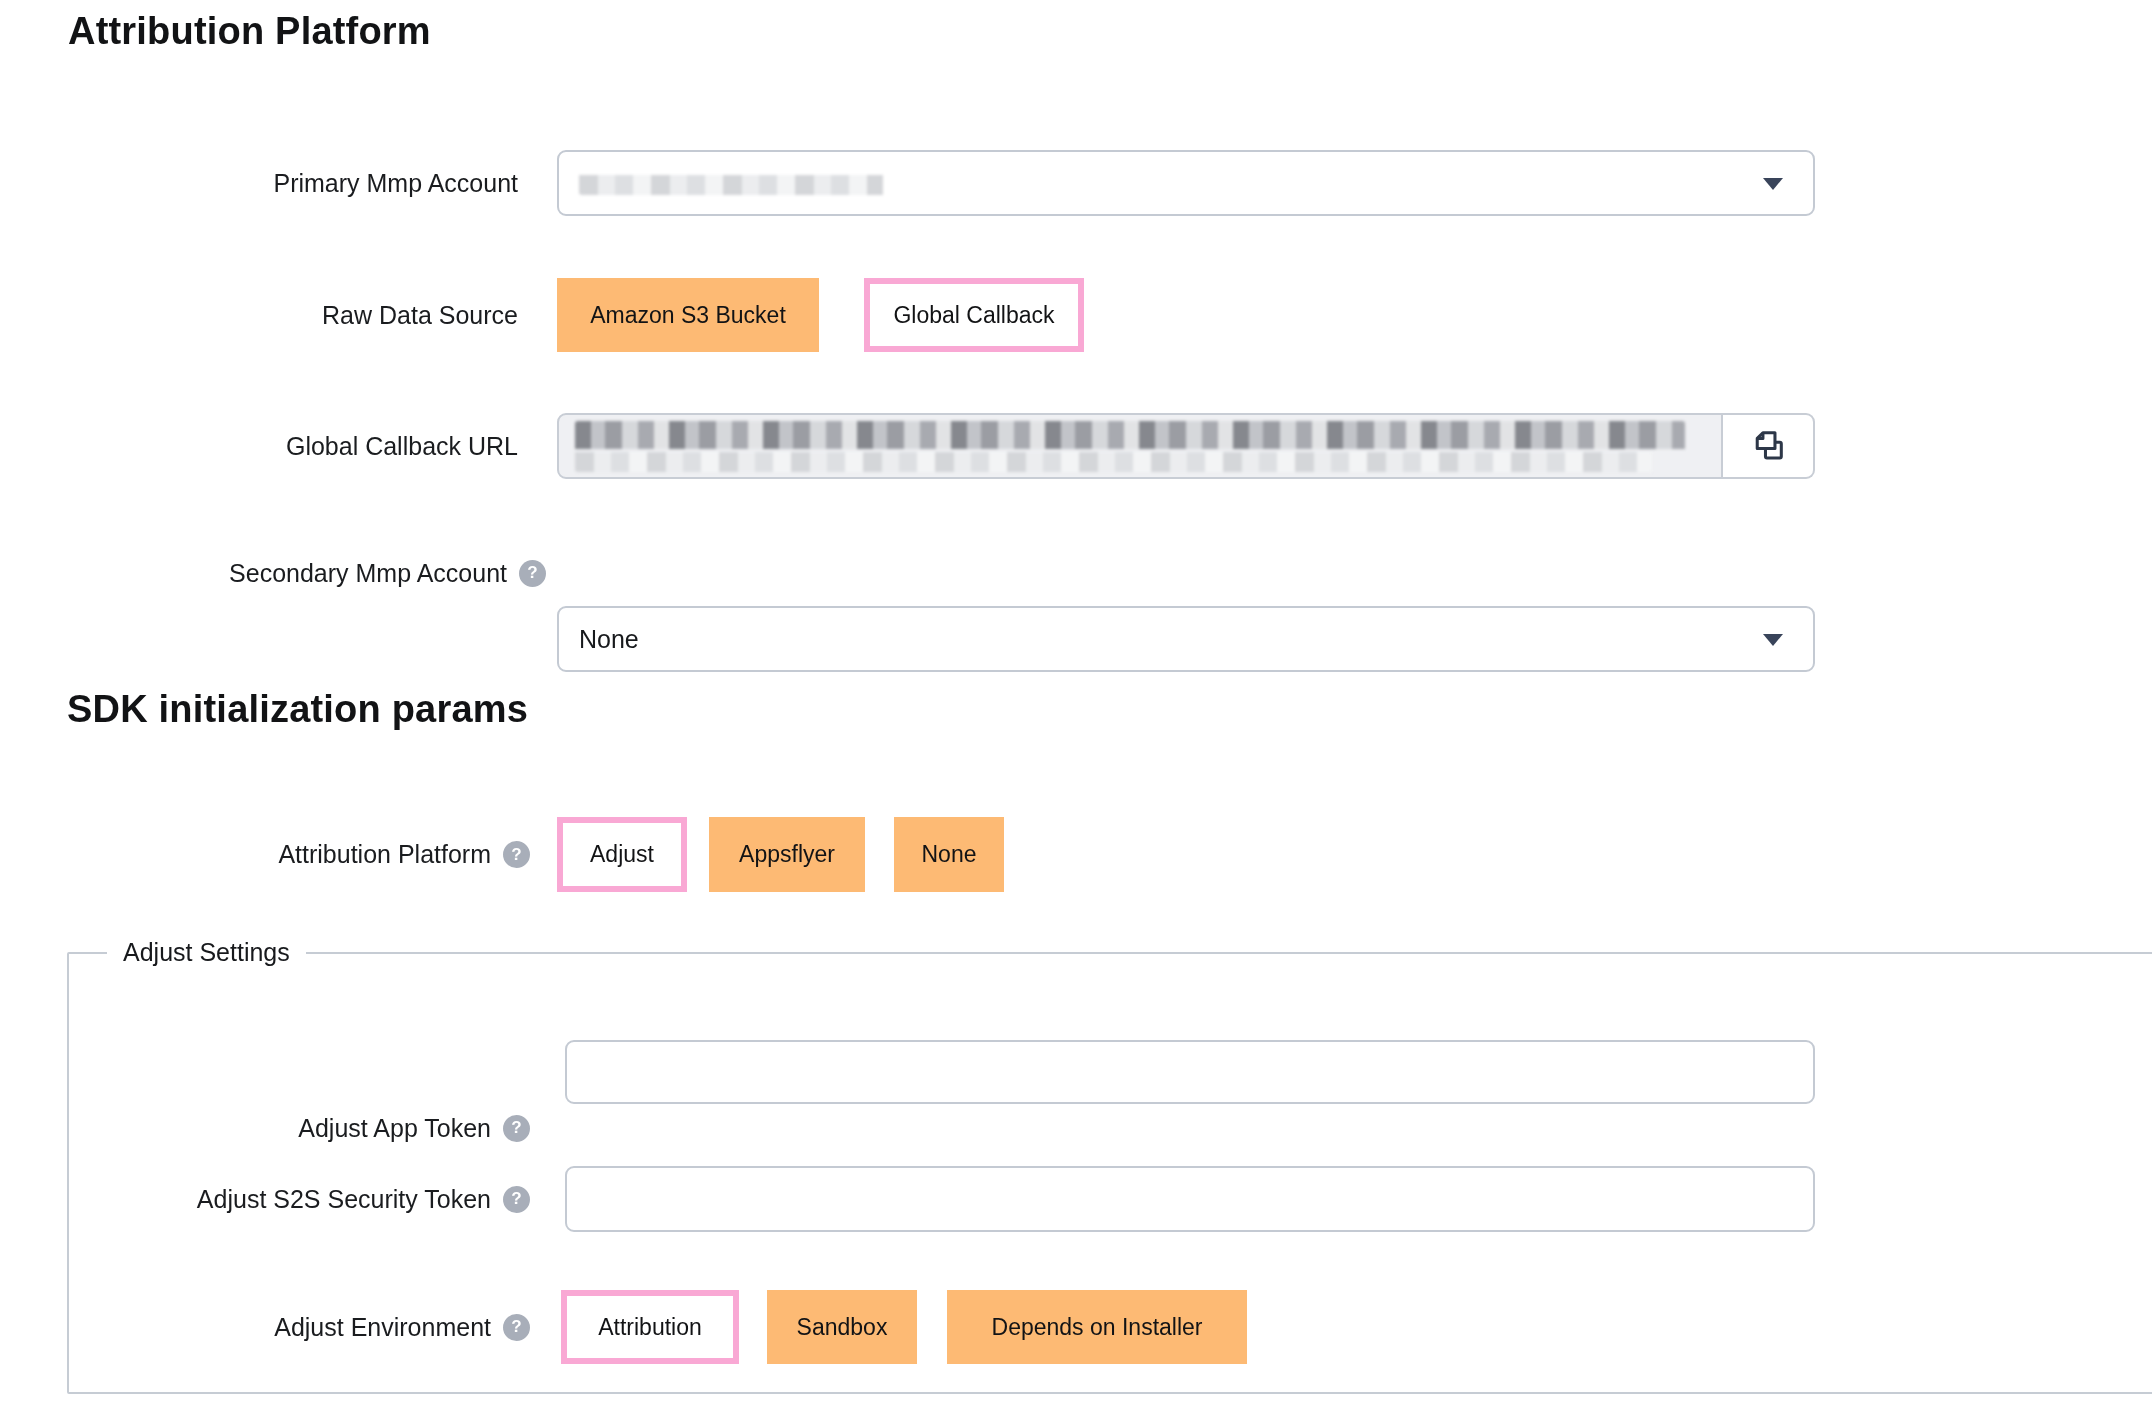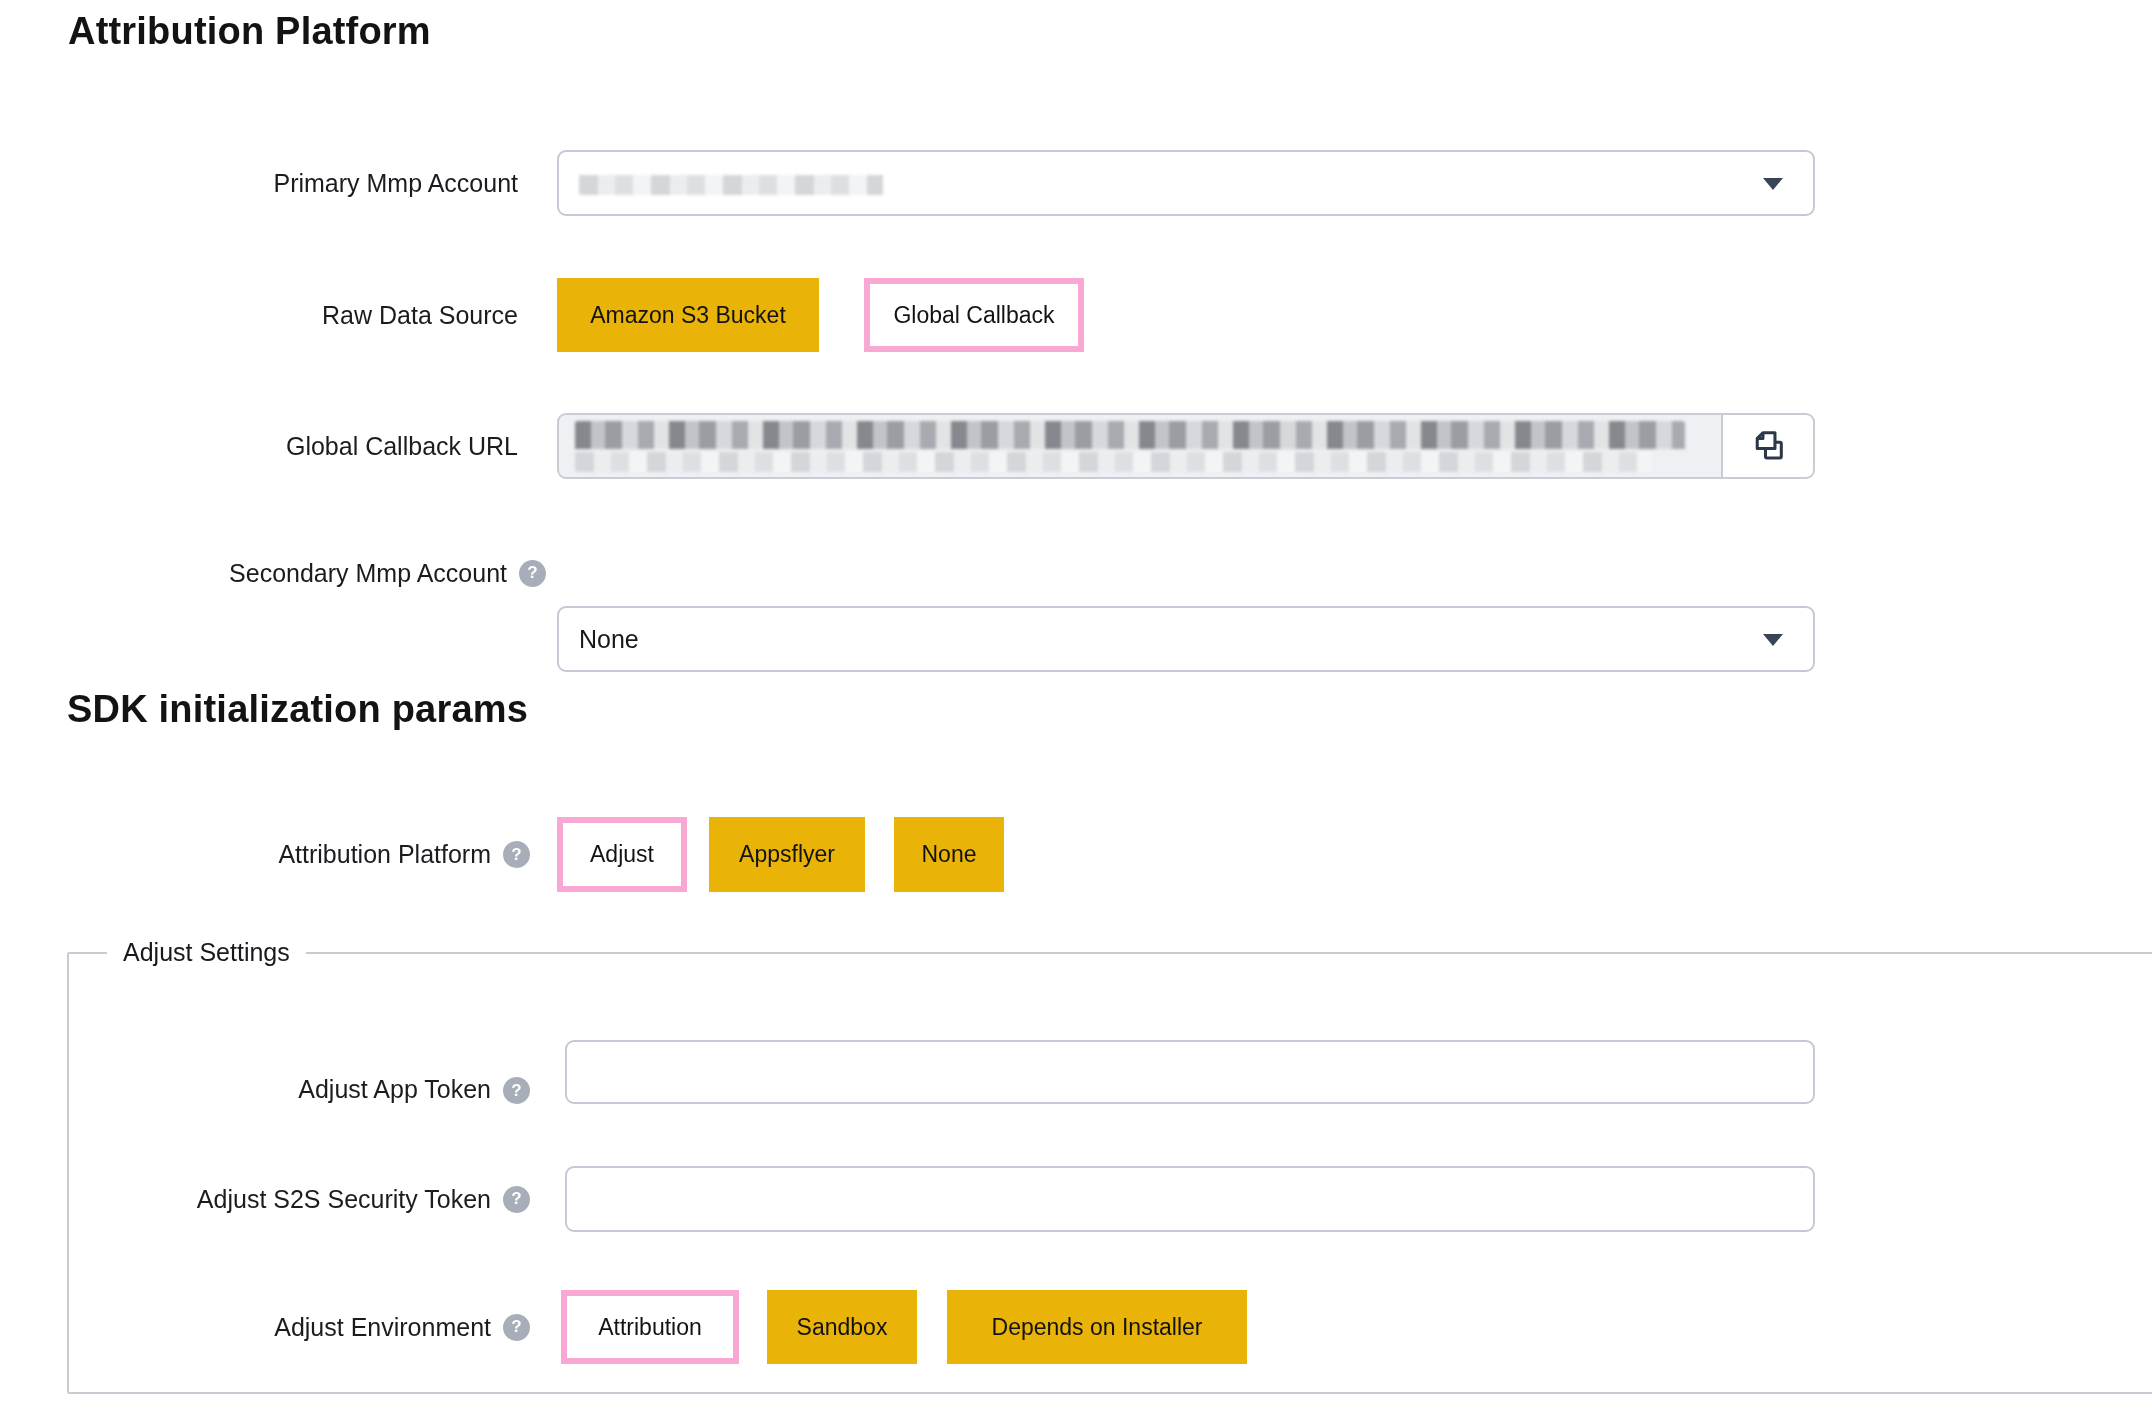--- a/index.html
+++ b/index.html
@@ -41,21 +41,21 @@
   }
   .txtinput{
     background:#fff;border:2px solid #c4cad3;border-radius:9px;
     font-size:25px;padding:0 20px;box-sizing:border-box;
     font-family:"Liberation Sans", sans-serif;color:#17191c;
     outline:none;
   }
   
   .toggle{
     display:flex;align-items:center;justify-content:center;
-    background:#eab308;border:none;box-sizing:border-box;
+    background:#fdba74;border:none;box-sizing:border-box;
     font-size:23px;color:#121315;cursor:pointer;white-space:nowrap;
     font-family:"Liberation Sans", sans-serif;padding:0 10px;
   }
   .toggle.selected{
     background:#ffffff;border:6px solid #f9a8d4;
   }
   
   .redacted{filter:blur(1.6px);border-radius:3px;overflow:hidden;}
   .redacted .r1{
     height:28px;
@@ -139,21 +139,21 @@
   <span class="help">?</span>
 </div>
 <button class="abs toggle selected" style="left:557px;top:817px;width:130px;height:75px;">Adjust</button>
 <button class="abs toggle" style="left:709px;top:817px;width:156px;height:75px;">Appsflyer</button>
 <button class="abs toggle" style="left:894px;top:817px;width:110px;height:75px;">None</button>
 
 <fieldset class="abs group" style="left:67px;top:938px;width:2140px;height:452px;">
   <legend>Adjust Settings</legend>
 </fieldset>
 
-<div class="abs lbl" style="left:0;top:1040px;width:530px;height:64px;align-items:flex-end;">
+<div class="abs lbl" style="left:0;top:1096px;width:530px;height:64px;">
   <span>Adjust App Token</span>
   <span class="help">?</span>
 </div>
 <input class="abs txtinput" style="left: 565px; top: 1040px; width: 1250px; height: 64px;" type="text" value="">
 
 <div class="abs lbl" style="left:0;top:1166px;width:530px;height:66px;">
   <span>Adjust S2S Security Token</span>
   <span class="help">?</span>
 </div>
 <input class="abs txtinput" style="left: 565px; top: 1166px; width: 1250px; height: 66px;" type="text" value="">

